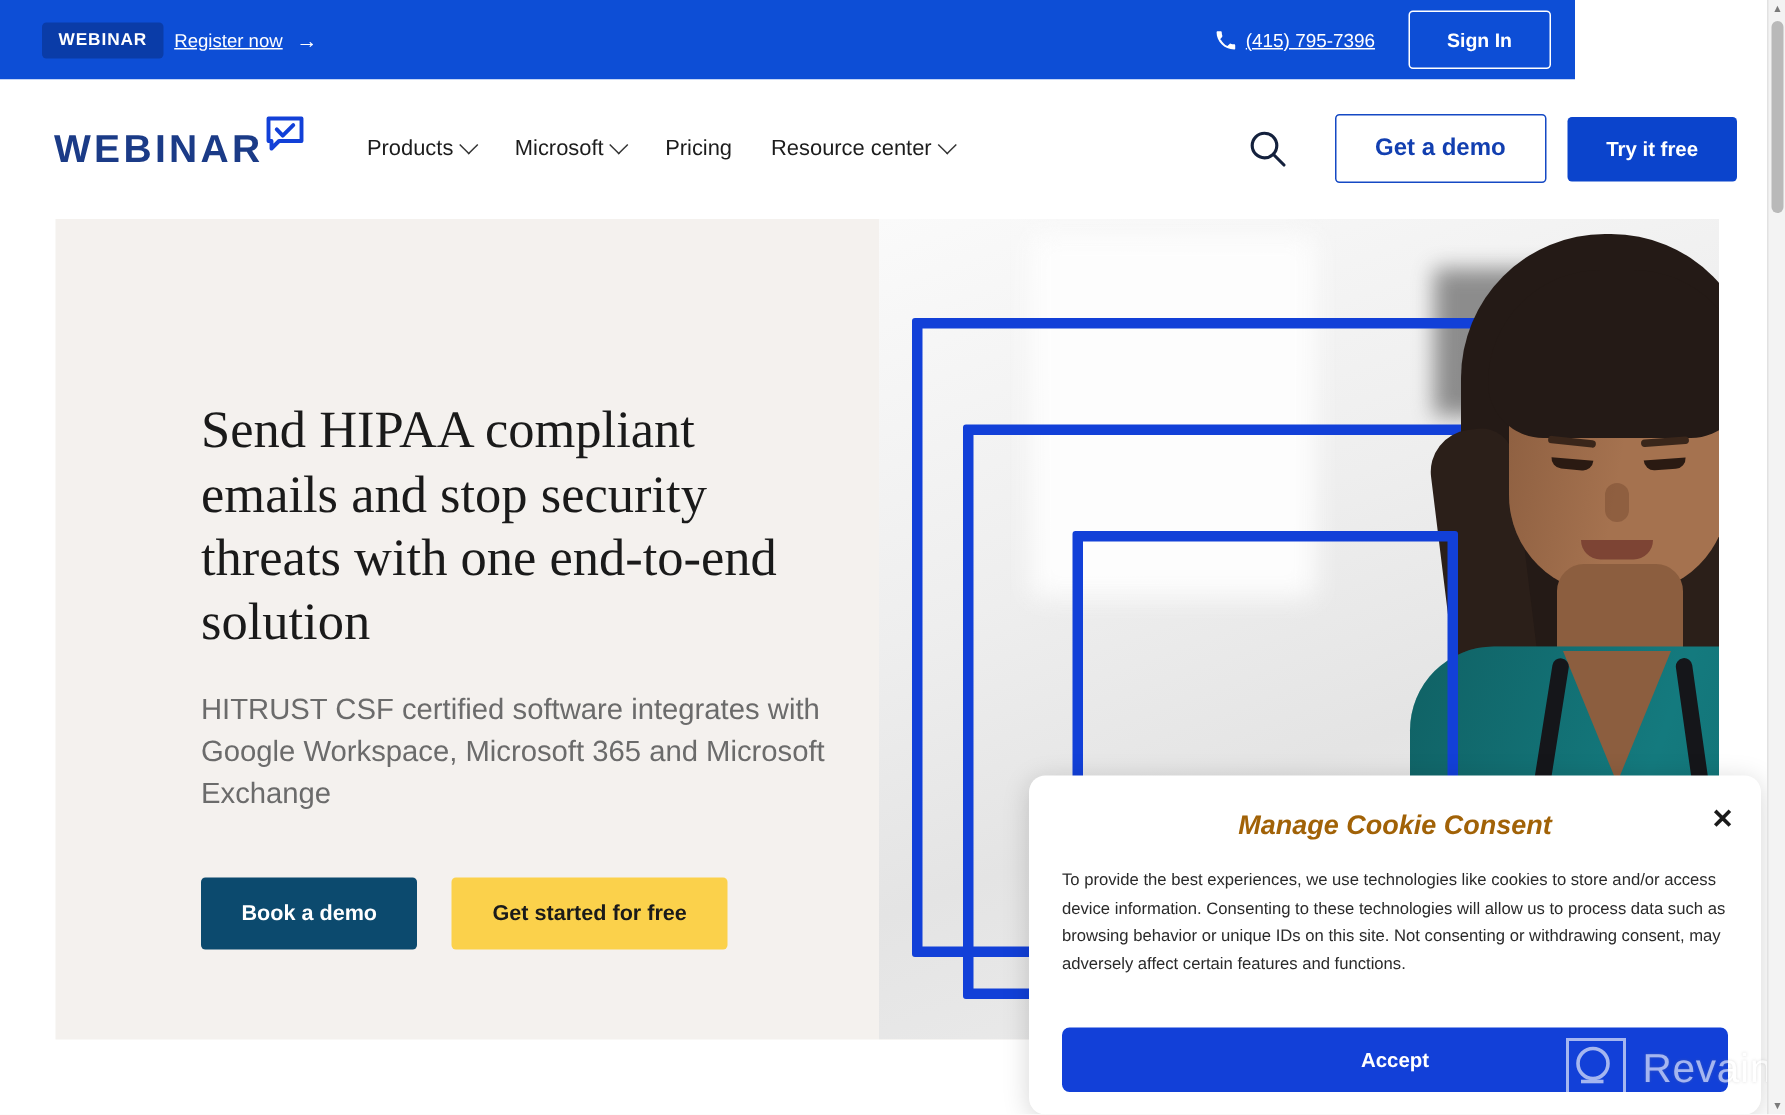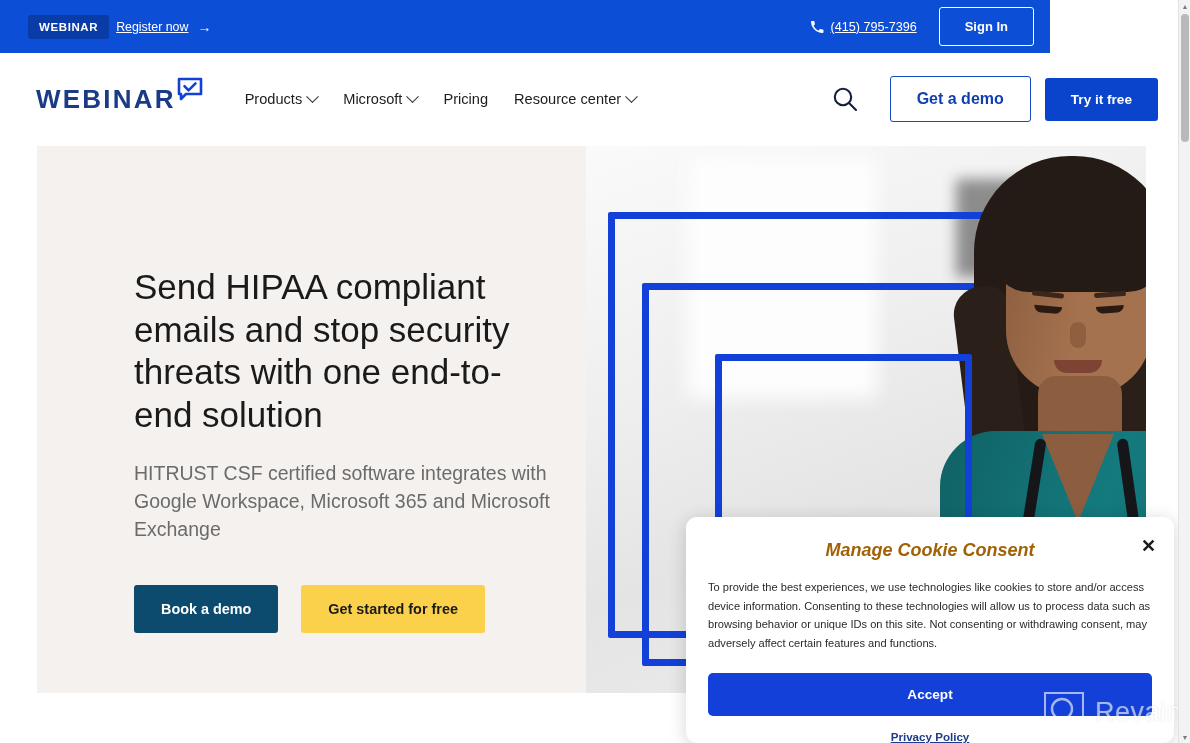--- a/index.html
+++ b/index.html
@@ -176,21 +176,21 @@
     height: 547px;
     background: #f4f1ee;
     overflow: hidden;
   }
   .hero-text {
     position: absolute;
     left: 97px; top: 120px;
     width: 420px;
   }
   .hero-title {
-    font-family: Liberation Sans, sans-serif;
+    font-family: Liberation Serif, serif;
     font-size: 35px;
     line-height: 1.22;
     color: #1a1a1a;
     font-weight: normal;
   }
   .hero-sub {
     margin-top: 22px;
     font-size: 19.5px;
     line-height: 1.45;
     color: #6b6b6b;
@@ -411,21 +411,21 @@
   }
   .cookie-body {
     margin-top: 13px;
     font-size: 11.1px;
     line-height: 1.67;
     color: #2a2a2a;
   }
   .accept-btn {
     display: block;
     width: 100%;
-    margin-top: 21px;
+    margin-top: 33px;
     background: #1240d8;
     color: #ffffff;
     border: none;
     font-size: 13.6px;
     font-weight: bold;
     padding: 14px 12px;
     border-radius: 5px;
     cursor: pointer;
     font-family: "Liberation Sans", sans-serif;
   }

